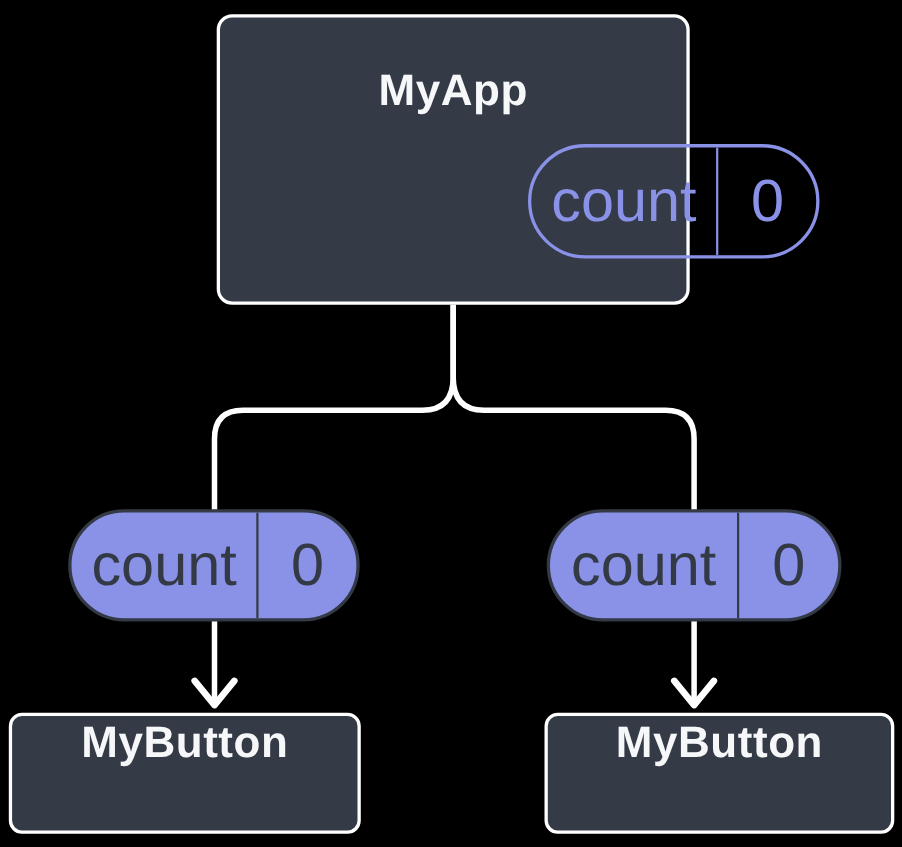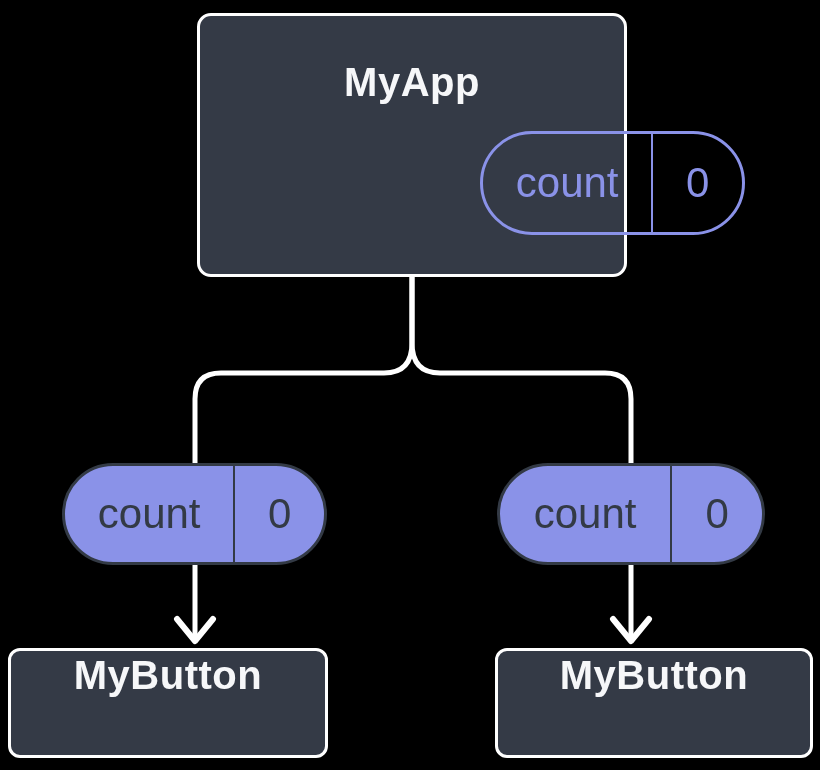--- a/index.html
+++ b/index.html
@@ -52,21 +52,21 @@
   .node-mybutton.right { left: 495px; top: 648px; width: 318px; height: 110px; }
 
   .pill {
     position: absolute;
     display: flex;
     align-items: stretch;
     border-radius: 999px;
     box-sizing: border-box;
     overflow: hidden;
     z-index: 2;
-    font-size: 42px;
+    font-size: 54px;
   }
   .pill-cell {
     display: flex;
     align-items: center;
     justify-content: center;
   }
   .pill-cell.name  { width: 65%; }
   .pill-cell.value { flex: 1; }
 
   .pill.outline {

